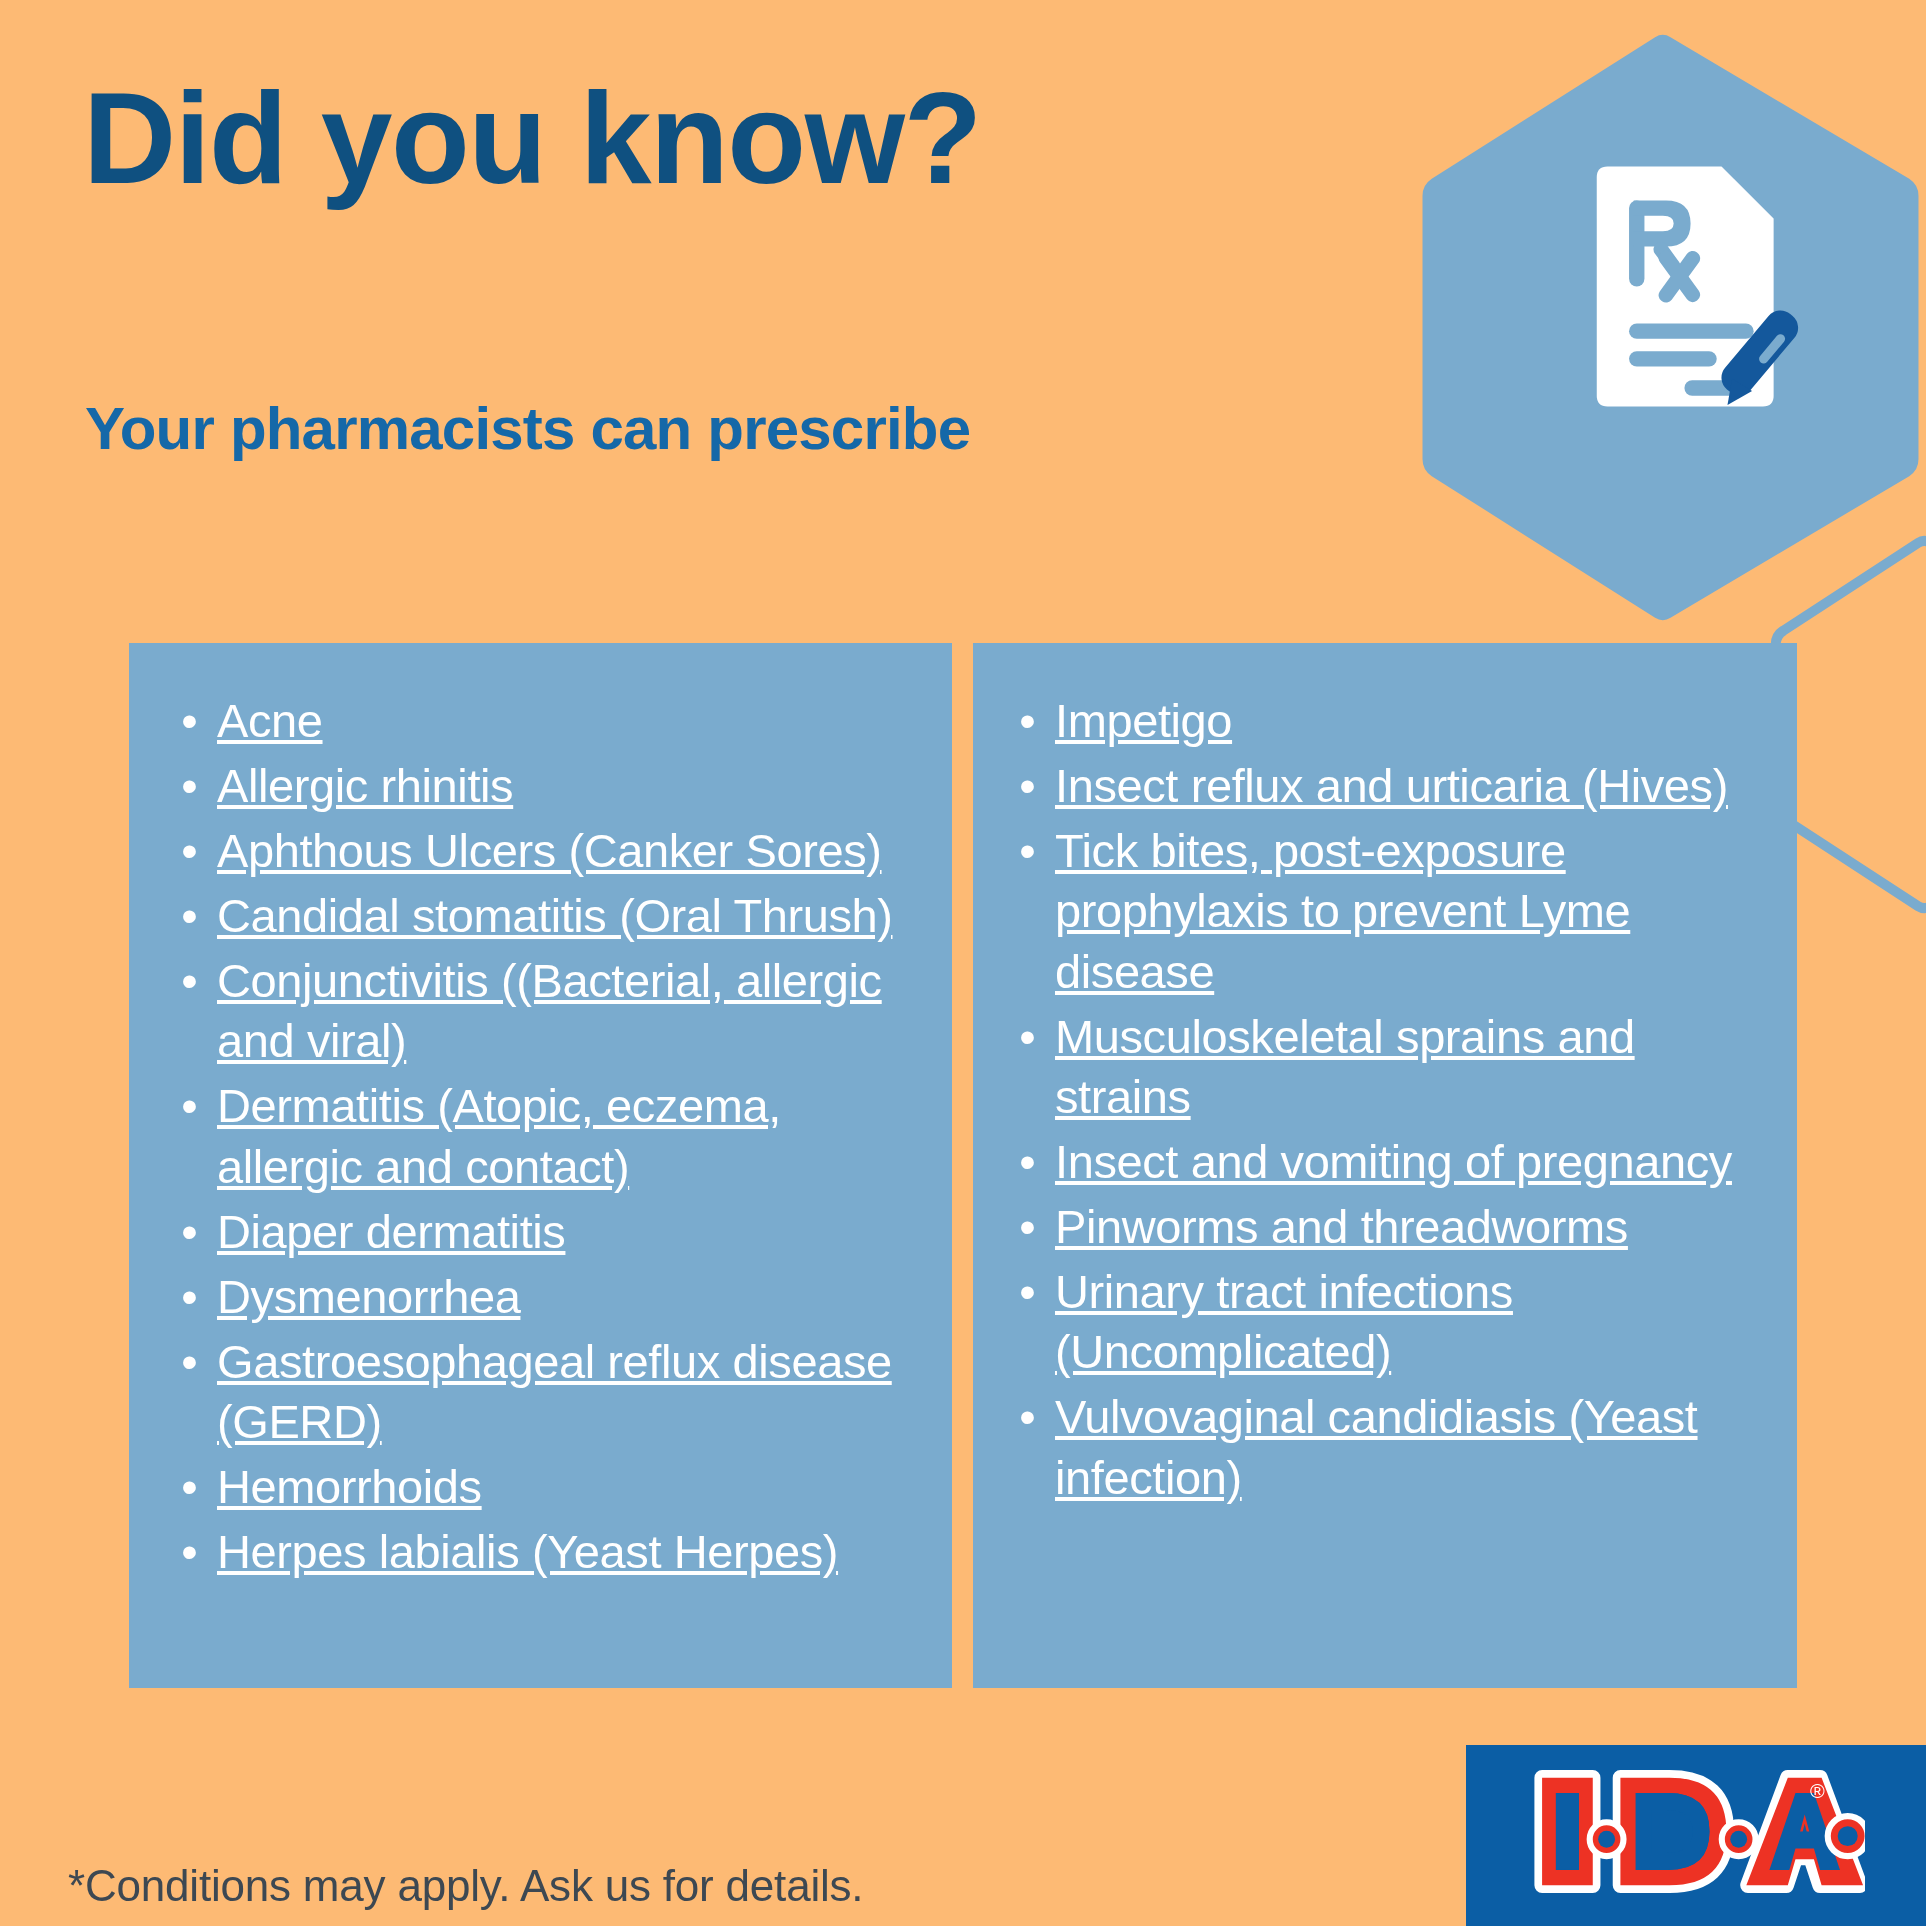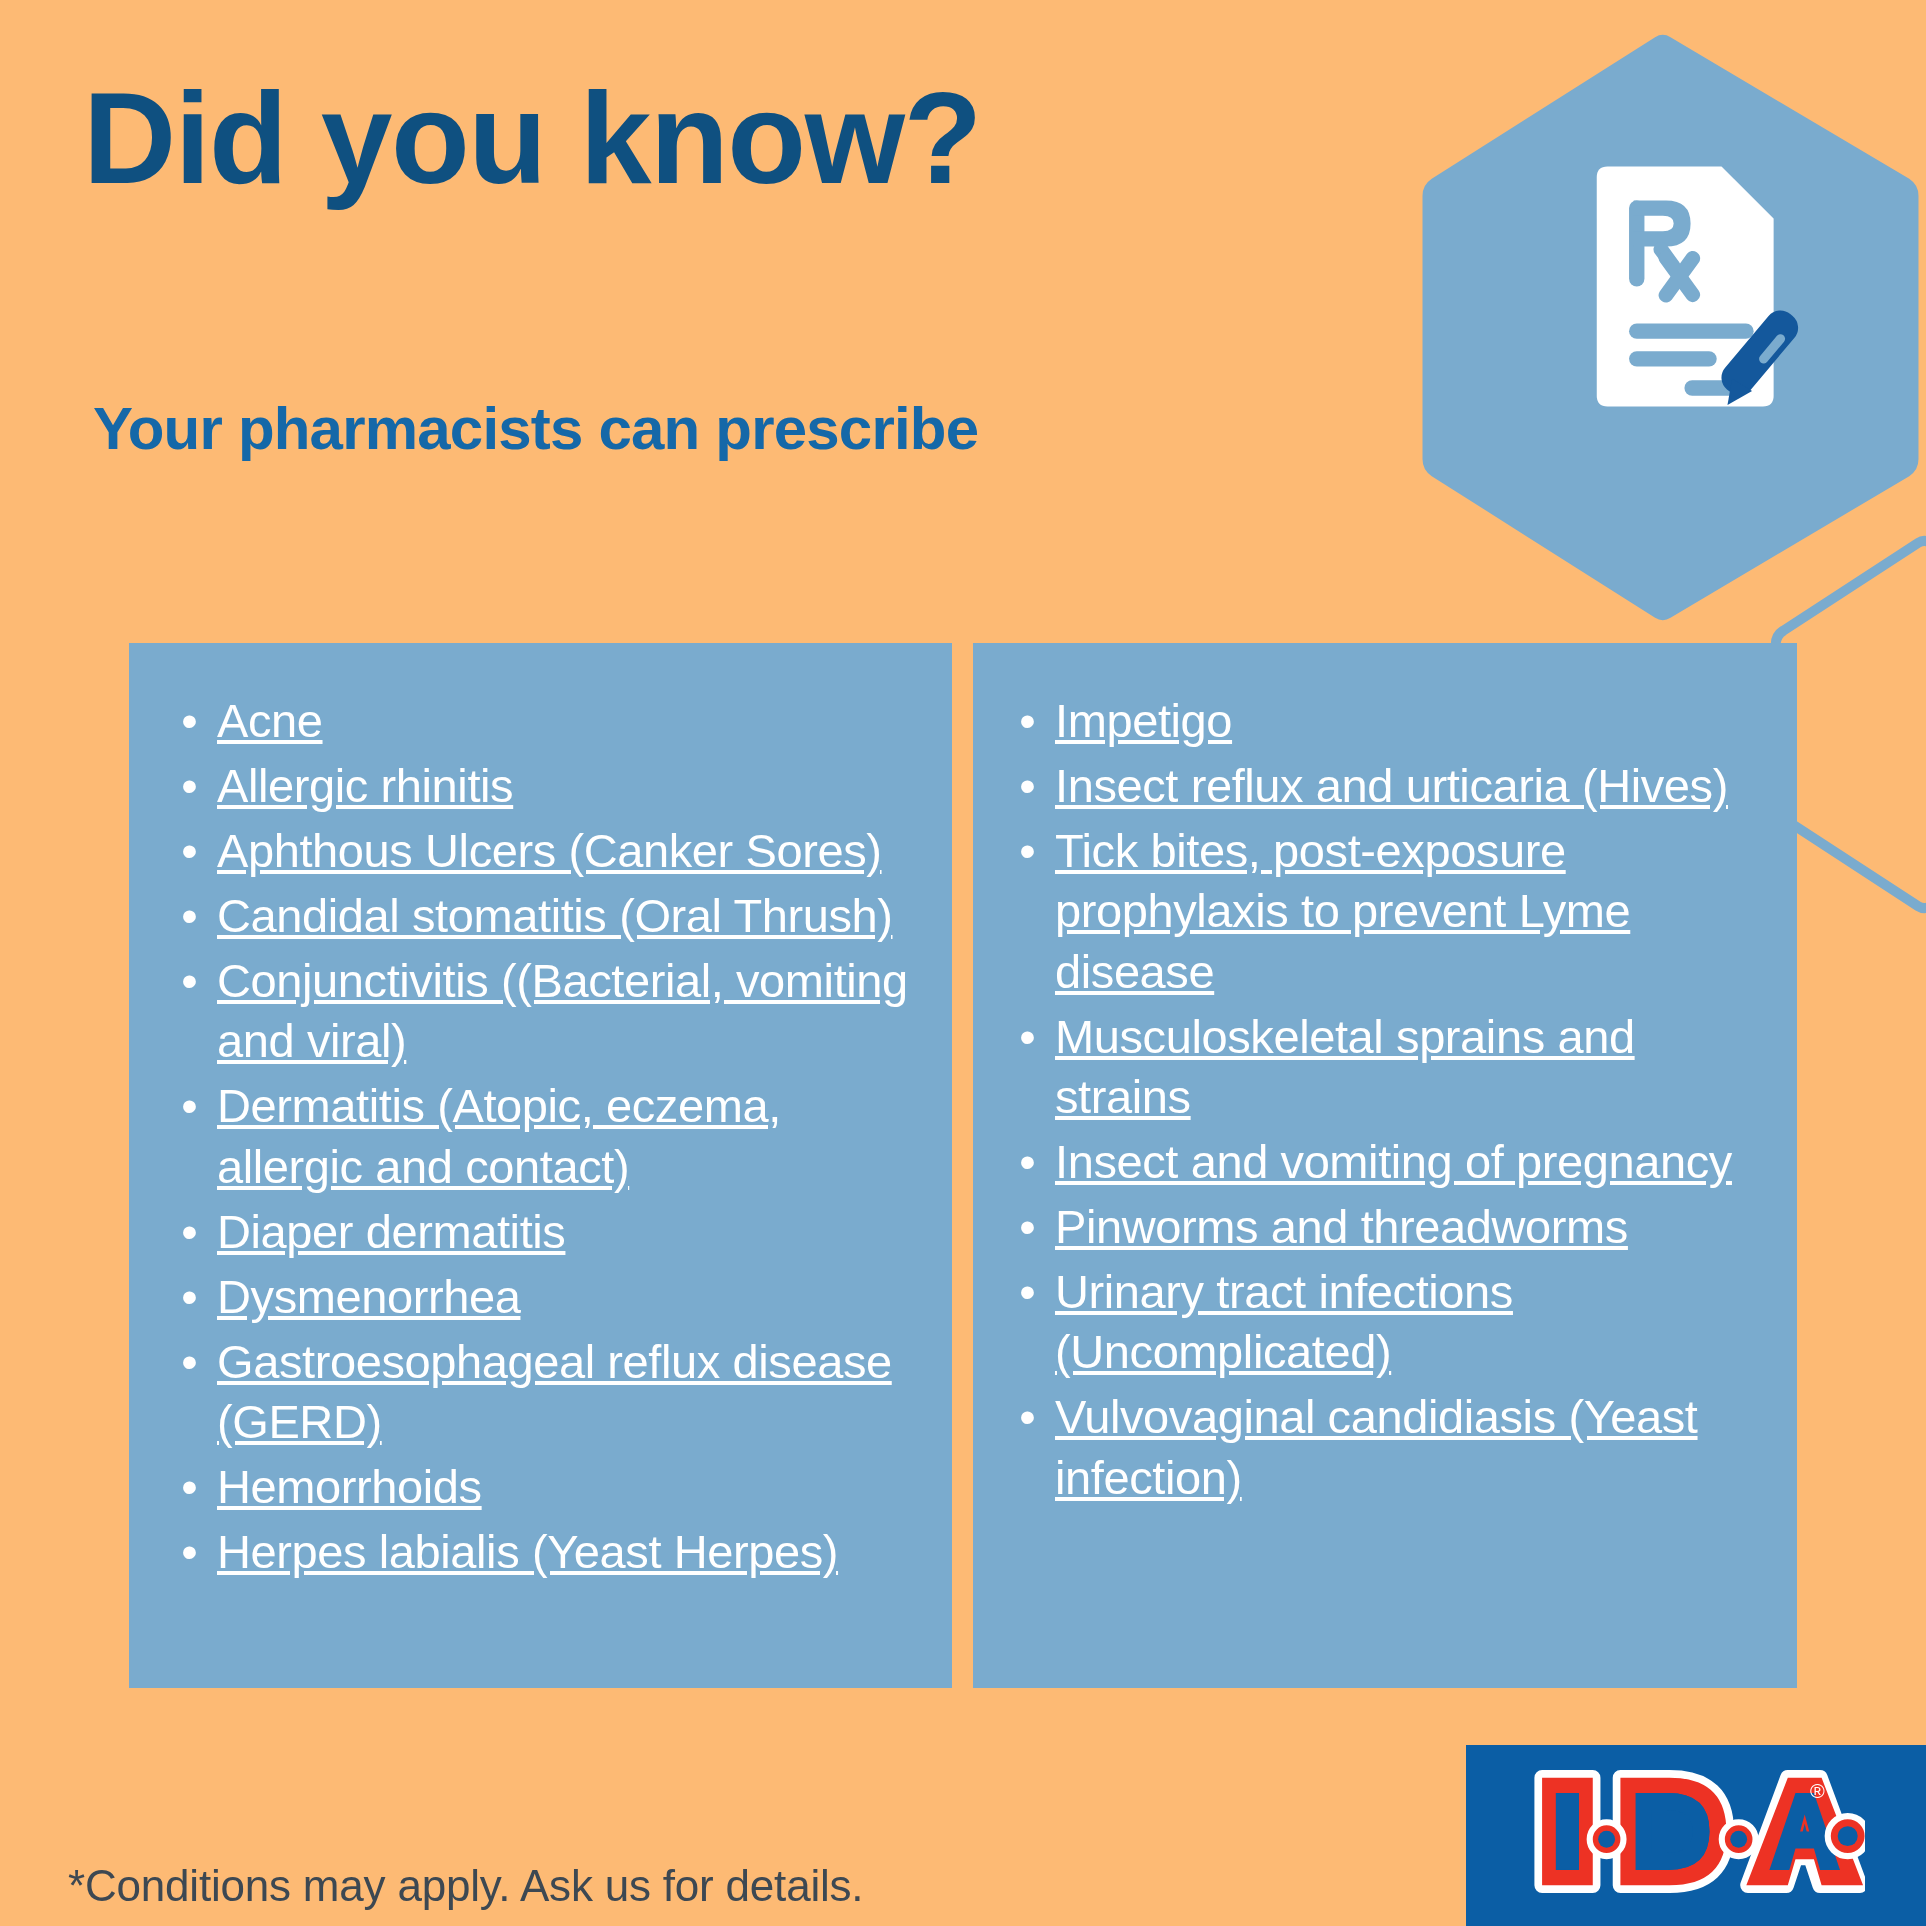--- a/index.html
+++ b/index.html
@@ -59,21 +59,20 @@
     top: 395px;
     font-size: 60px;
     font-weight: bold;
     line-height: 1.12;
     color: #1568a8;
     letter-spacing: -0.8px;
   }
   #subtitle .sub-line {
     display: block;
     white-space: nowrap;
-    margin-left: 8px;
   }
 
   
   .panel {
     position: absolute;
     top: 643px;
     height: 1045px;
     background: #7aabce;
     box-sizing: border-box;
   }
@@ -211,21 +210,21 @@
         <li class="cond-item">
           <span class="bullet">•</span>
           <span class="cond-text">Aphthous Ulcers (Canker Sores)</span>
         </li>
         <li class="cond-item">
           <span class="bullet">•</span>
           <span class="cond-text">Candidal stomatitis (Oral Thrush)</span>
         </li>
         <li class="cond-item">
           <span class="bullet">•</span>
-          <span class="cond-text">Conjunctivitis ((Bacterial, vomiting and viral)</span>
+          <span class="cond-text">Conjunctivitis ((Bacterial, allergic and viral)</span>
         </li>
         <li class="cond-item">
           <span class="bullet">•</span>
           <span class="cond-text">Dermatitis (Atopic, eczema, allergic and contact)</span>
         </li>
         <li class="cond-item">
           <span class="bullet">•</span>
           <span class="cond-text">Diaper dermatitis</span>
         </li>
         <li class="cond-item">

